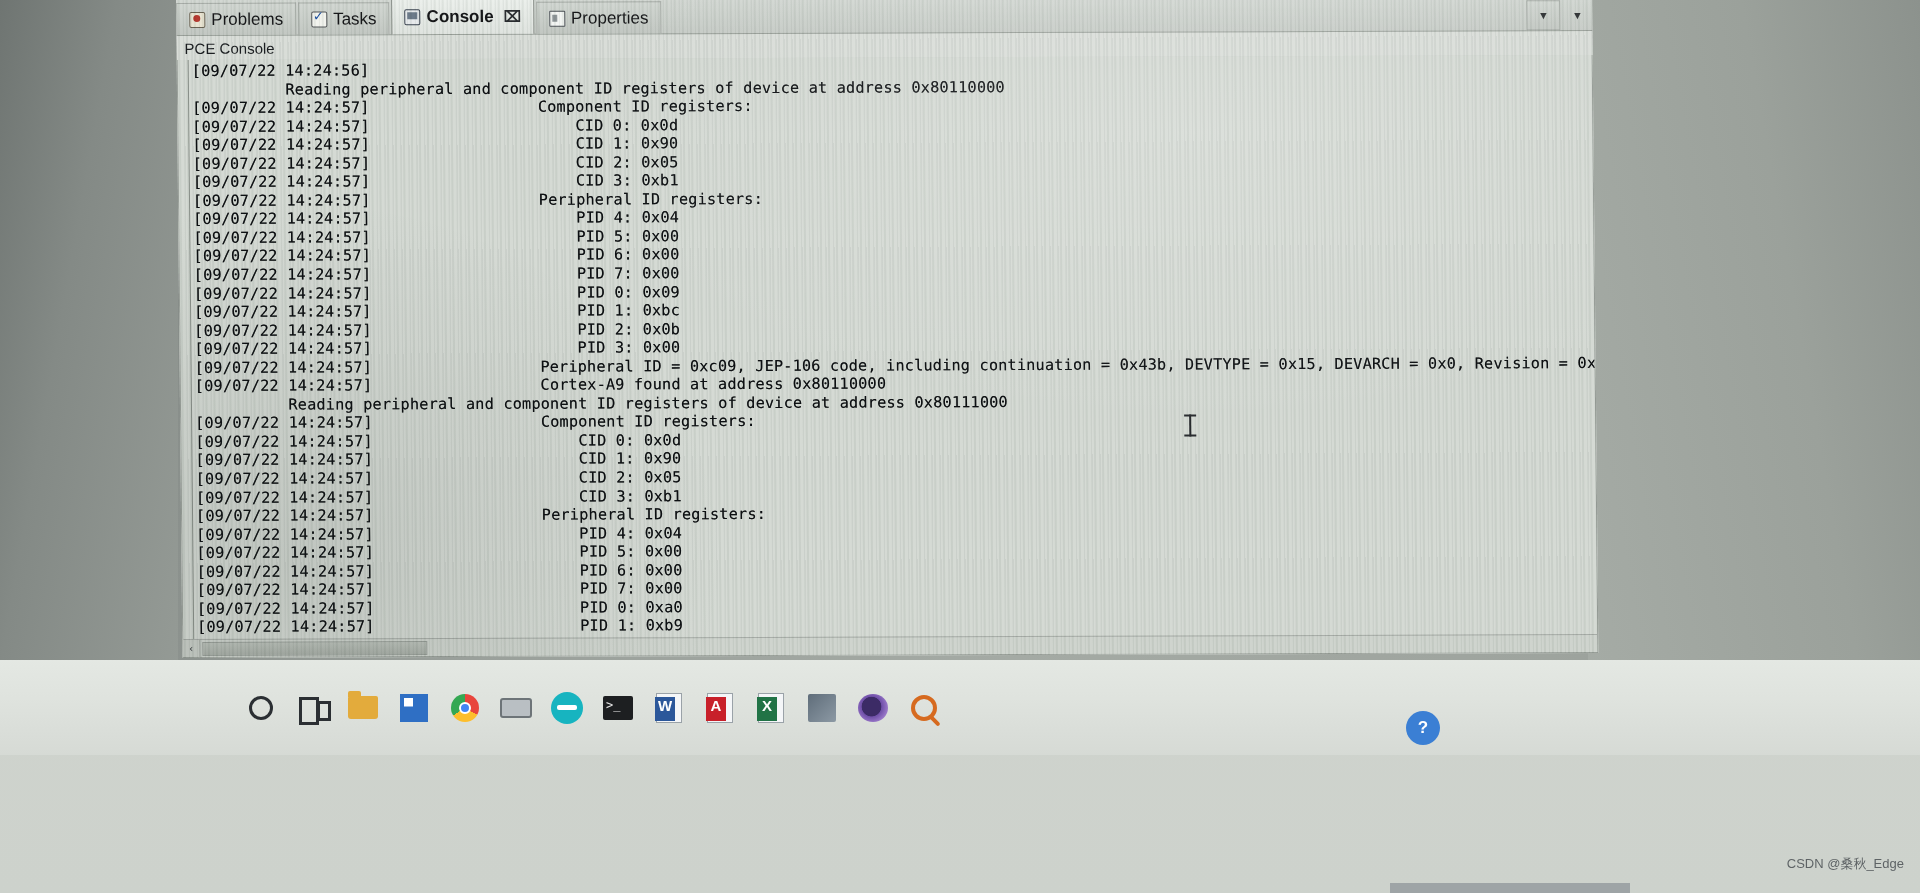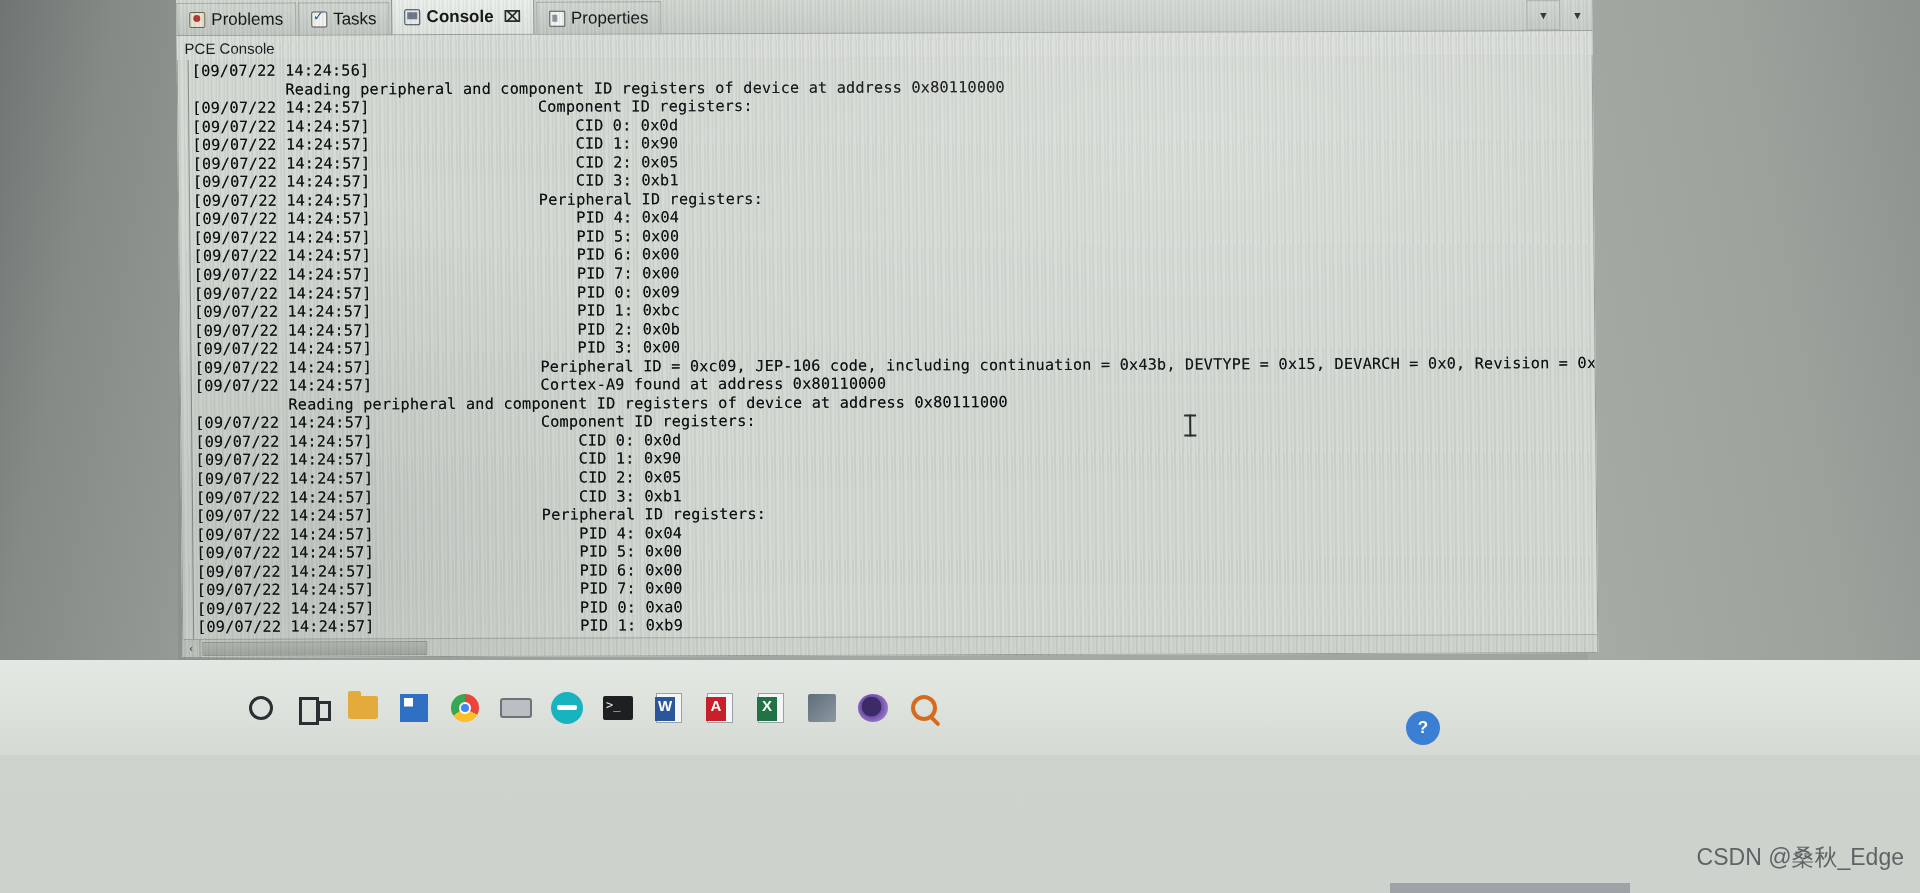--- a/index.html
+++ b/index.html
@@ -225,21 +225,21 @@
   .tray {
     position:absolute; right: 480px; bottom: 148px;
     width: 34px; height: 34px; border-radius:50%;
     background:#3b7fd4; color:#fff; font:bold 17px "Liberation Sans",sans-serif;
     display:flex; align-items:center; justify-content:center;
   }
 
   .watermark {
     position: absolute; right: 16px; bottom: 20px;
     font-family: "Liberation Sans","DejaVu Sans", sans-serif;
-    font-size: 23px; color: #4b5054; opacity: .85;
+    font-size: 13px; color: #4b5054; opacity: .85;
   }
 
   
   .ibeam {
     position:absolute; left: 1008px; top: 358px;
     width: 2px; height: 22px; background:#2a2d30;
   }
   .ibeam::before,.ibeam::after{content:"";position:absolute;left:-5px;width:12px;height:2px;background:#2a2d30;}
   .ibeam::before{top:0;} .ibeam::after{bottom:0;}
 

